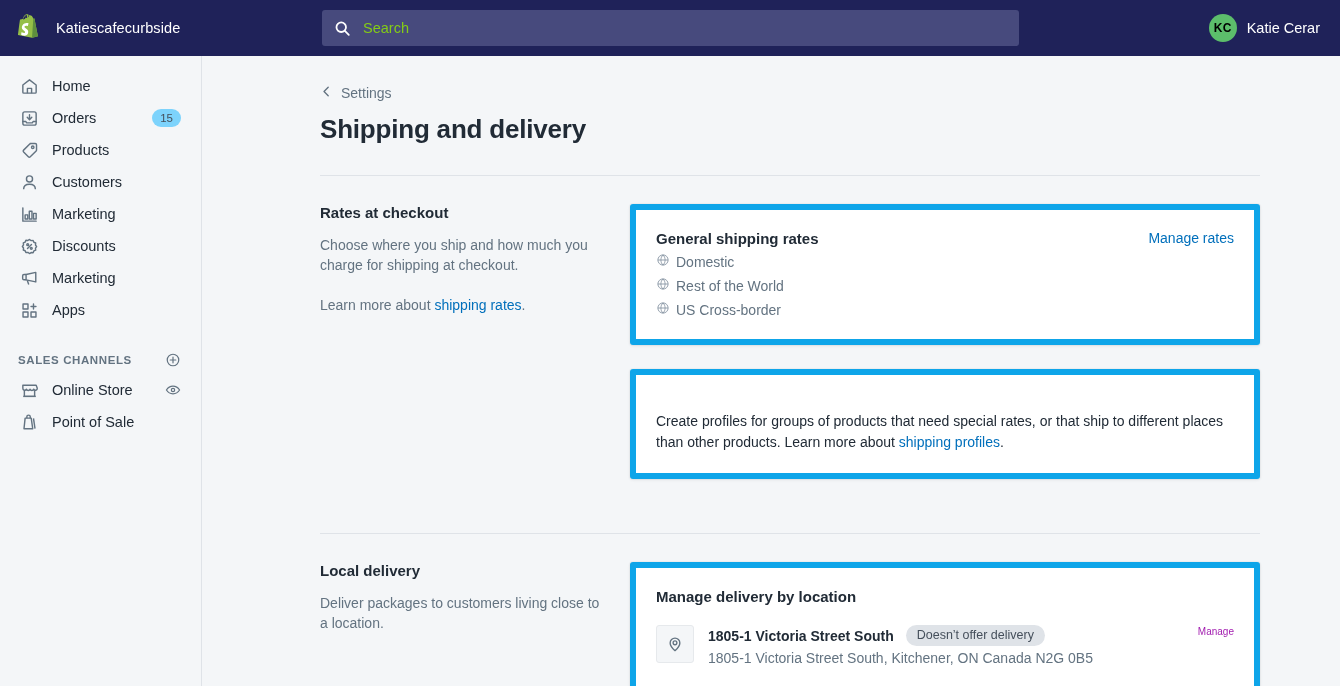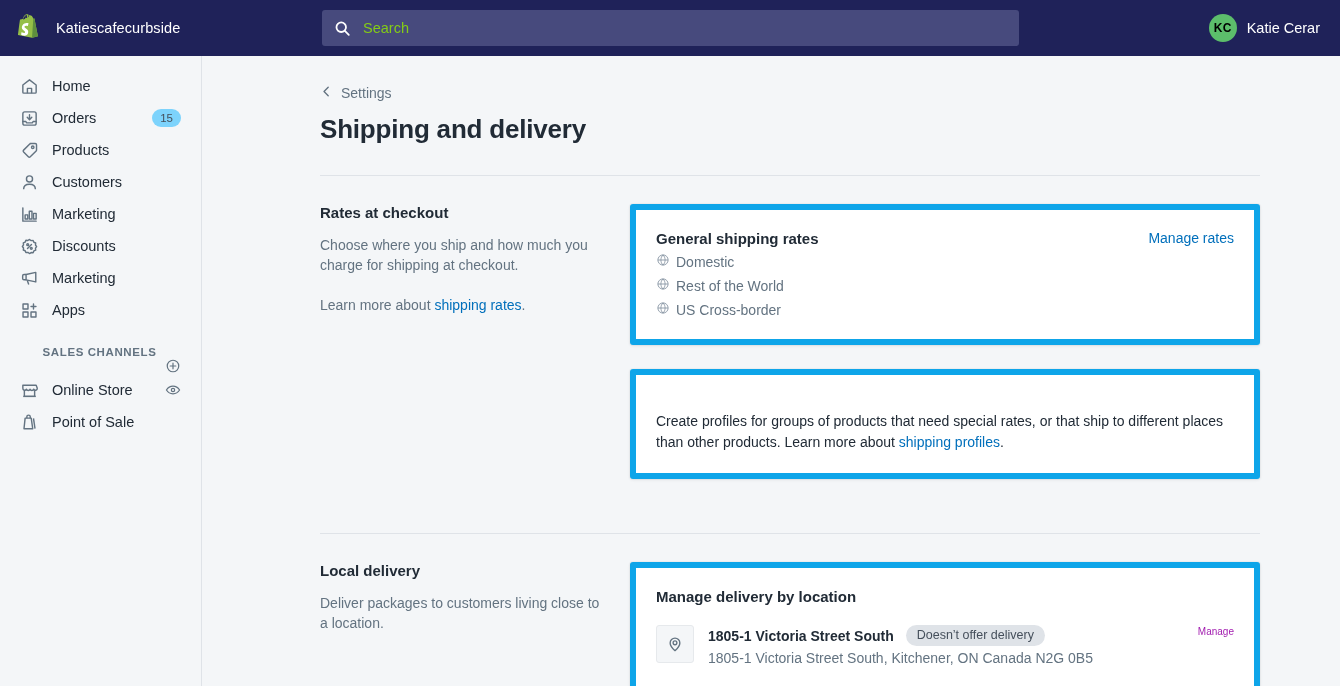--- a/index.html
+++ b/index.html
@@ -56,21 +56,21 @@
     cursor: pointer; position: relative;
   }
   .nav-ico { width: 22px; height: 20px; display: flex; align-items: center; justify-content: center; flex: 0 0 22px; }
   .nav-label { font-size: 14.5px; color: #212b36; margin-left: 12px; white-space: nowrap; }
   .nav-badge {
     margin-left: auto; background: #7dd3fc; color: #454f5b;
     font-size: 11.5px; border-radius: 10px; padding: 2px 8px; line-height: 14px;
   }
   .section-head {
     display: flex; align-items: center;
-    padding: 0 20px 0 18px; height: 28px; margin-top: 20px; flex-direction: column;
+    padding: 0 20px 0 18px; height: 28px; margin-top: 20px;
   }
   .section-title {
     font-size: 11.5px; font-weight: bold; letter-spacing: .6px;
     color: #637381; text-transform: uppercase;
   }
   .section-action { margin-left: auto; cursor: pointer; display: flex; align-items: center; }
   .nav-trail { margin-left: auto; display: flex; align-items: center; cursor: pointer; }
 
   
   .main {

